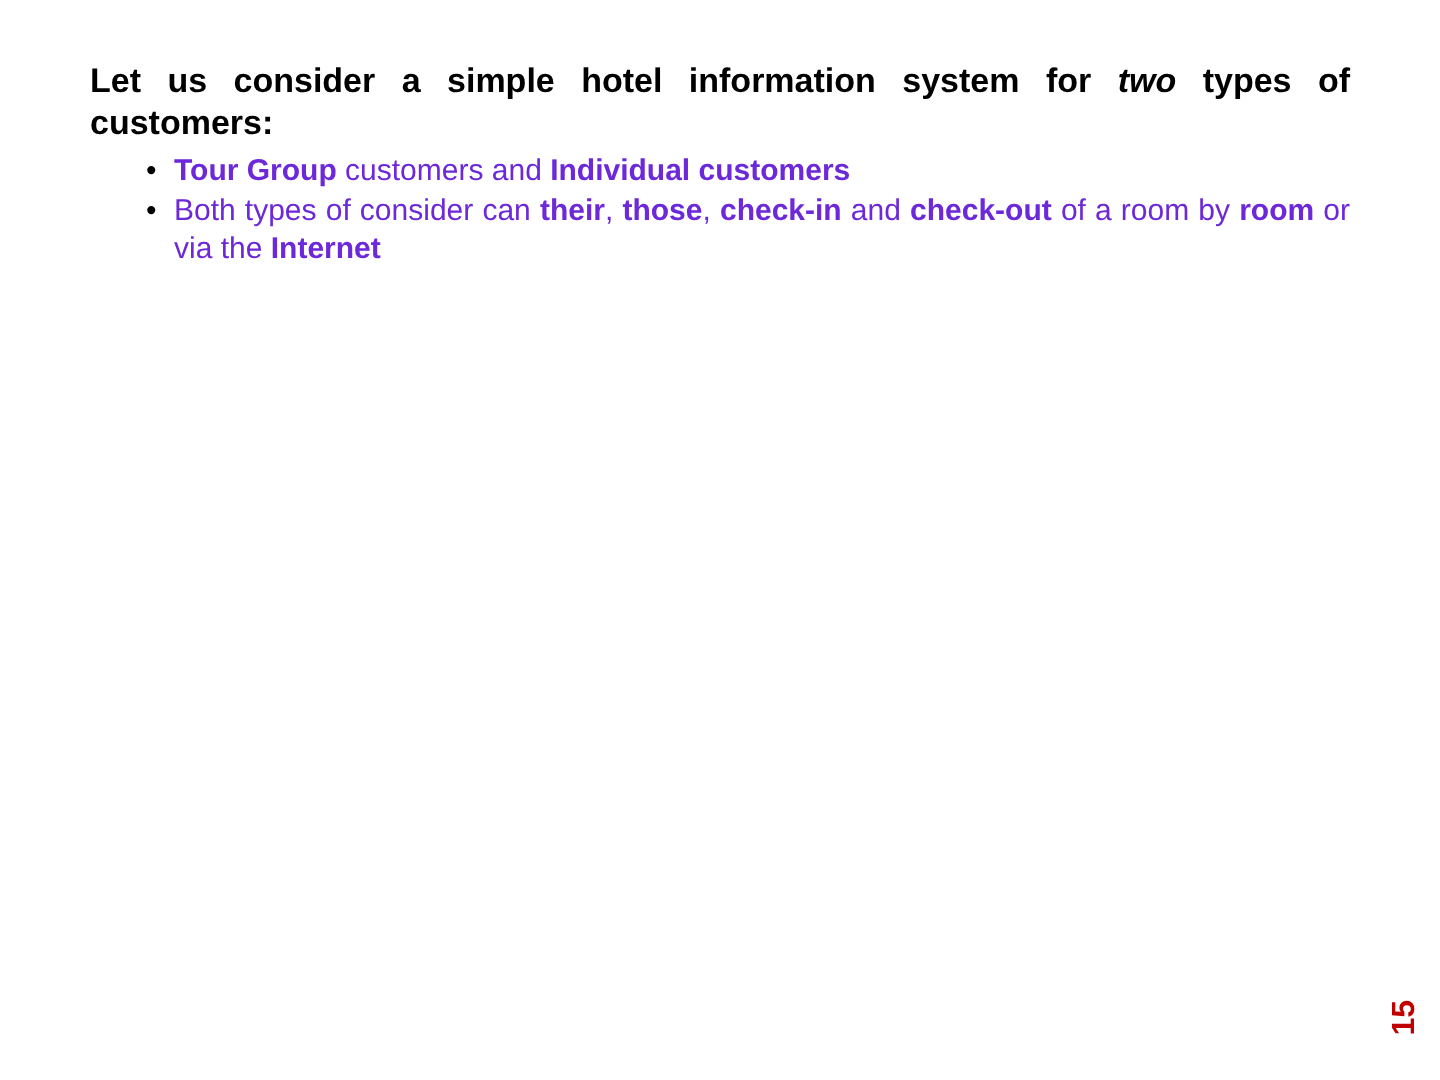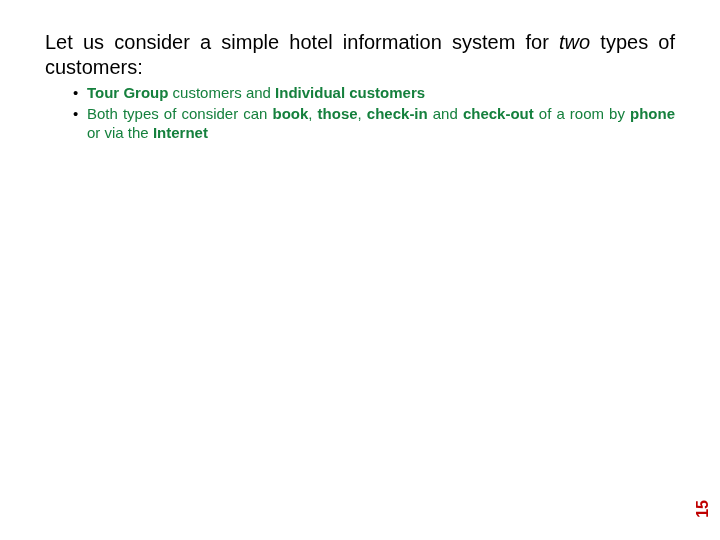--- a/index.html
+++ b/index.html
@@ -18,38 +18,38 @@
   }
   .title{
     color:#c00000;
     font-weight:900;
     font-size:34px;
     letter-spacing:-0.5px;
     font-family:Arial Black, Arial, sans-serif;
     margin:0 0 24px 0;
   }
   .intro{
-    font-size:20px;
-    font-weight:400;
+    font-size:17px;
+    font-weight:700;
     color:#000;
     line-height:1.25;
     text-align:justify;
     margin:0 0 4px 0;
   }
   .intro em{font-style:italic;}
   ul.bullets{
     margin:0;
     padding-left:28px;
     list-style:none;
   }
   ul.bullets li{
     position:relative;
     font-size:15px;
     line-height:1.25;
-    color:#15803d;
+    color:#6d28d9;
     text-align:justify;
     margin-bottom:2px;
     padding-left:14px;
   }
   ul.bullets li::before{
     content:"•";
     position:absolute;
     left:0;
     top:0;
     color:#000;
@@ -74,18 +74,18 @@
 
   <p class="intro">
     <span>Let us consider a simple hotel information system for </span><em>two</em><span> types of customers:</span>
   </p>
 
   <ul class="bullets">
     <li>
       <span class="b">Tour Group </span><span>customers and </span><span class="b">Individual customers</span>
     </li>
     <li>
-      <span>Both types of consider can </span><span class="b">book</span><span>, </span><span class="b">those</span><span>, </span><span class="b">check-in</span><span> and </span><span class="b">check-out </span><span>of a room by </span><span class="b">phone</span><span> or via the </span><span class="b">Internet</span>
+      <span>Both types of consider can </span><span class="b">their</span><span>, </span><span class="b">those</span><span>, </span><span class="b">check-in</span><span> and </span><span class="b">check-out </span><span>of a room by </span><span class="b">room</span><span> or via the </span><span class="b">Internet</span>
     </li>
   </ul>
 </div>
 
 <div class="page-num">15</div>
 
 </body></html>

